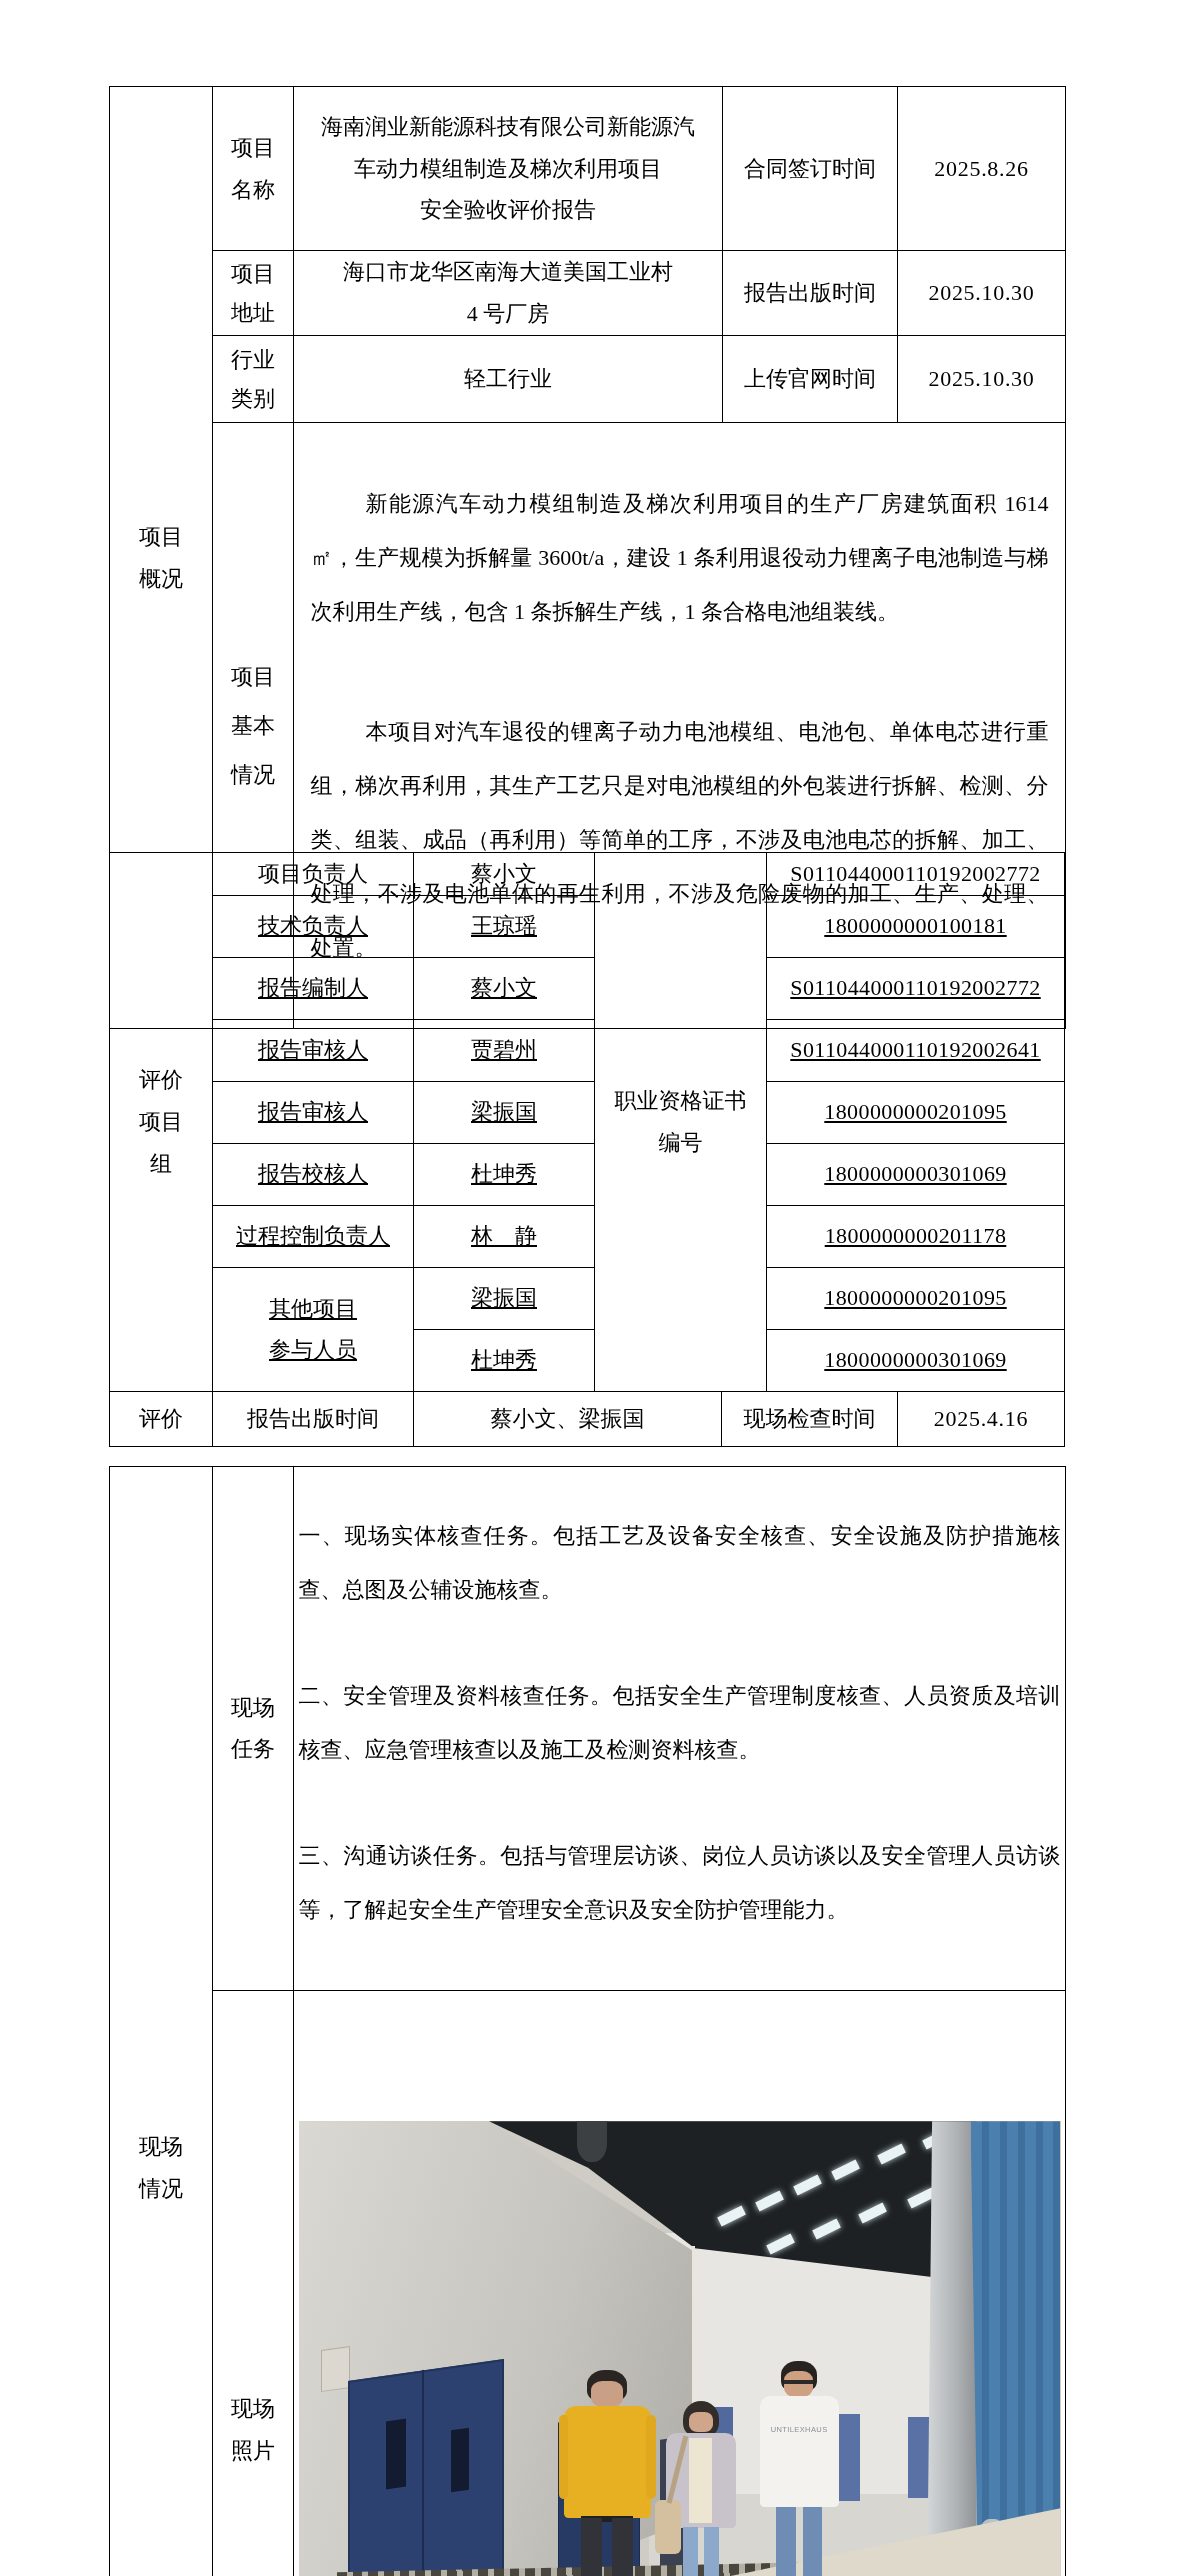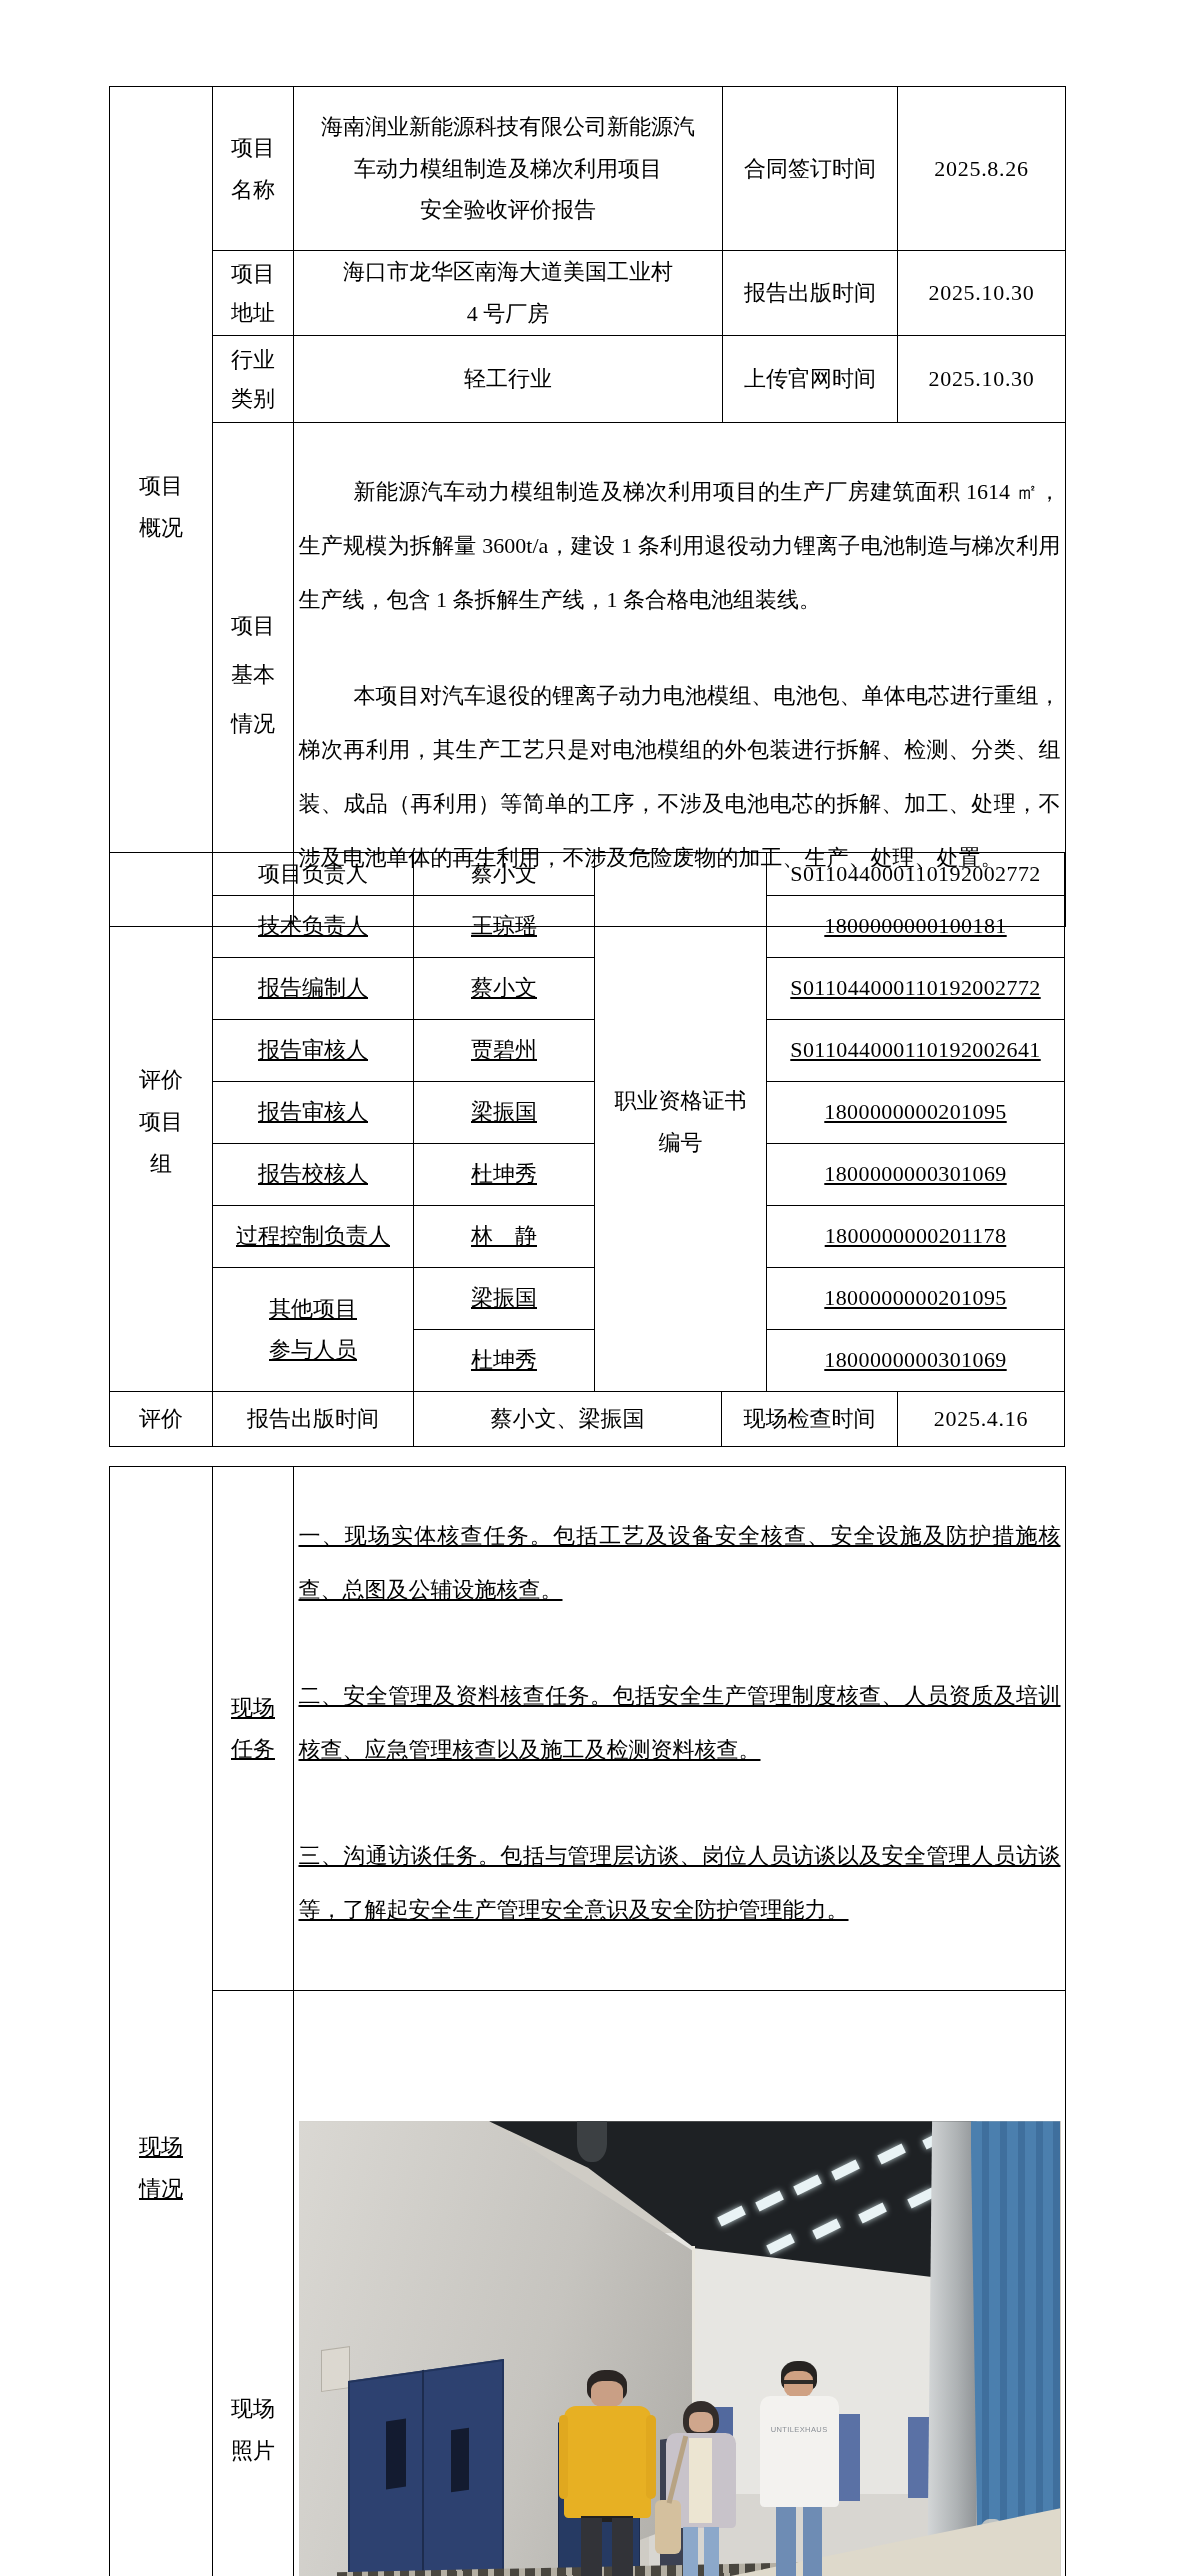--- a/index.html
+++ b/index.html
@@ -8,29 +8,29 @@
   table.doc{position:absolute;border-collapse:collapse;table-layout:fixed;}
   table.doc td{border:1.5px solid #000;text-align:center;vertical-align:middle;
                font-size:22px;line-height:1.9;white-space:pre-line;padding:0 4.5px;overflow:hidden;}
   .t1{left:109px;top:86px;width:956px;}
   .t2{left:109px;top:852px;width:956px;}
   .t3{left:109px;top:1466px;width:956px;}
   td.sec{line-height:46px;}
   td.lbl{line-height:45px;}
   .h218 td{height:163px;} .h112 td{height:84px;} .h115 td{height:86px;} .h578 td{height:433px;}
   .hm1 td{height:40px;} .hm td{height:61px;text-decoration:underline;} .hins td{height:54px;}
-  .h520 td{height:390px;text-decoration:underline;} .h845 td{height:634px;}
+  .h520 td{height:390px;} .h845 td{height:634px;}
   td.titlecell{line-height:54px;font-size:22.5px;}
   td.addrcell{line-height:40px;font-size:22.5px;margin-top:10px;}
   td.timeval{font-size:22.5px;letter-spacing:0.7px;}
   td.certcell{font-size:22.5px;letter-spacing:0.4px;}
   td.certhead{line-height:51px;}
   td.other2{line-height:60px;}
   td.paras{text-align:justify;padding:1.5px 15px;font-size:22.5px;}
-  td.paras p{margin:0;line-height:54px;text-indent:55px;white-space:normal;text-align:justify;}
+  td.paras p{margin:12px;line-height:54px;text-indent:55px;white-space:normal;text-align:justify;}
   td.tasks{vertical-align:top;text-align:justify;padding:9px 13.5px 0;font-size:22.5px;}
   td.tasks p{margin:0 0 10.5px 0;line-height:54px;white-space:normal;text-align:justify;}
   td.sectop{vertical-align:top;padding-top:6px;}
   td.photocell{vertical-align:top;padding:0;}
   .photo{position:relative;width:762px;height:622px;margin:5.2px auto 0 auto;
          background:#cfccc5;overflow:hidden;}
   .ph{position:absolute;}
   .lt{position:absolute;width:27px;height:9.7px;background:#e9f3f5;
       transform:rotate(-26deg);box-shadow:0 0 6px rgba(225,243,246,.85);}
   .person{position:absolute;}

